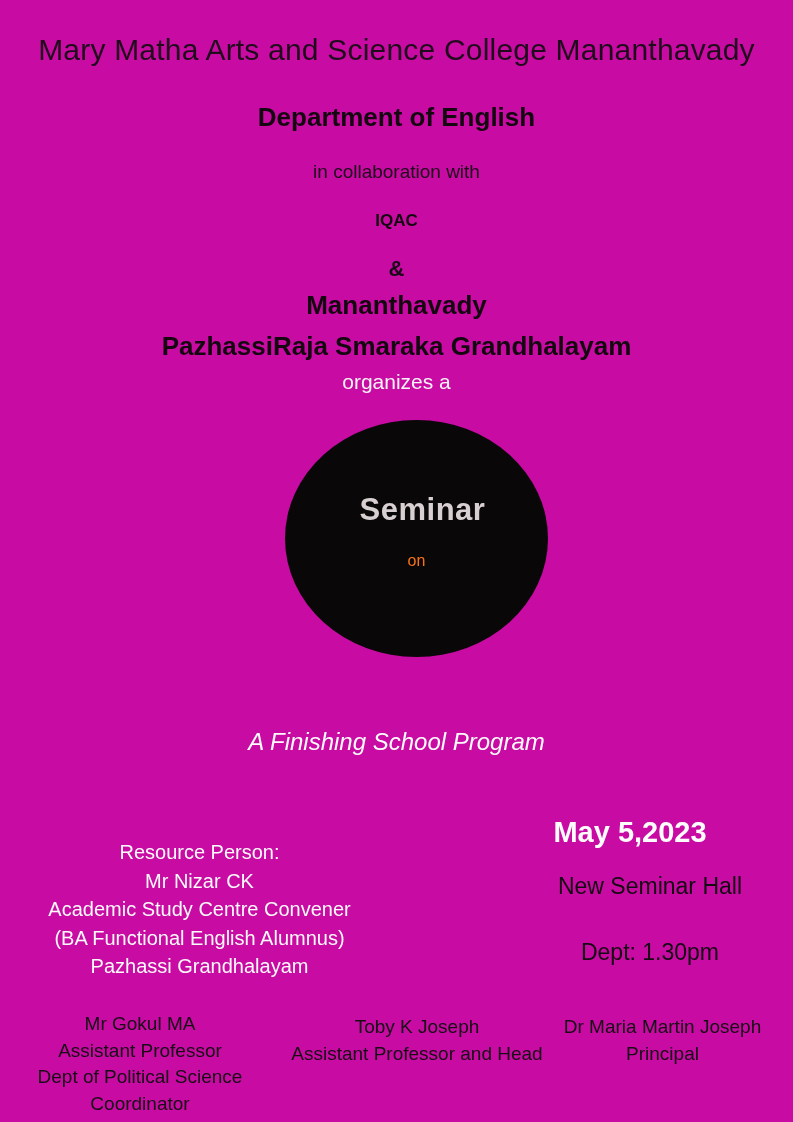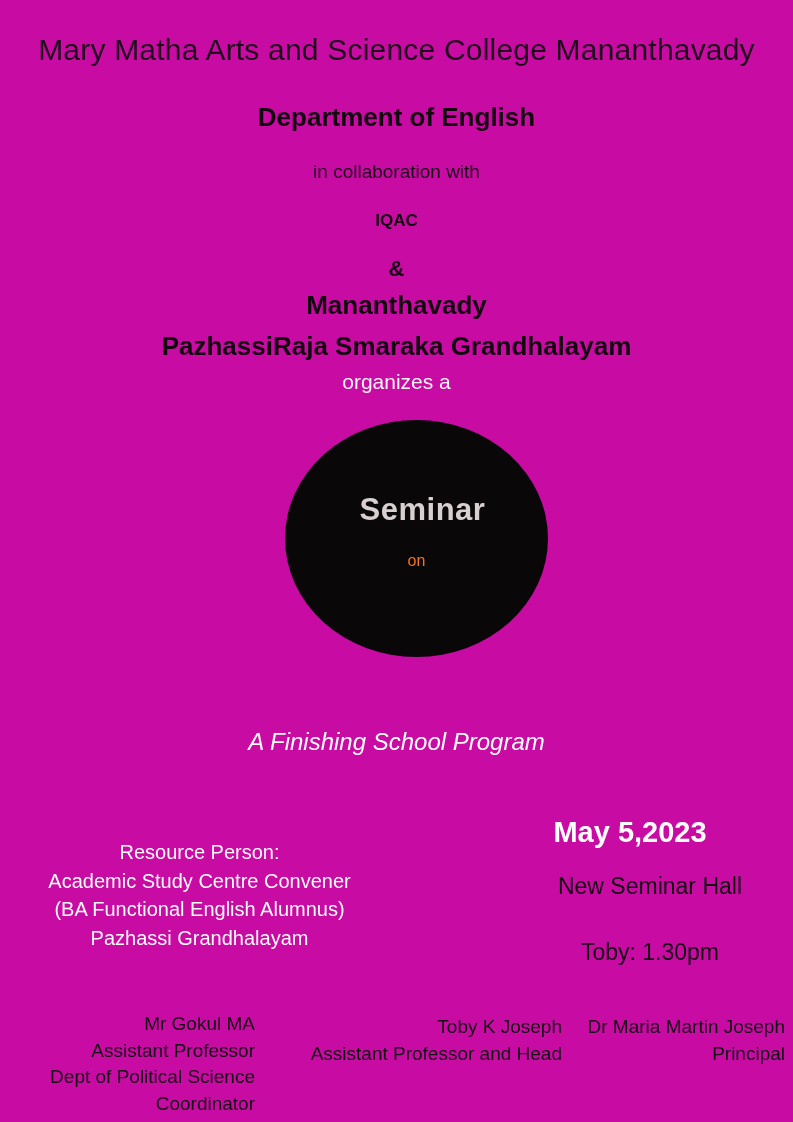--- a/index.html
+++ b/index.html
@@ -142,21 +142,20 @@
     left: 520px;
     top: 939px;
     width: 260px;
     font-size: 23px;
     color: #150912;
   }
   .sig {
     font-size: 19px;
     line-height: 26.5px;
     color: #170d15;
-    text-align: right;
   }
   .sig1 { left: 25px;  top: 1011px; width: 230px; }
   .sig2 { left: 272px; top: 1014px; width: 290px; }
   .sig3 { left: 540px; top: 1014px; width: 245px; }
 </style>
 </head>
 <body>
 
 <div class="poster">
 
@@ -180,28 +179,29 @@
   <div class="badge">
     <div class="badge-title">Seminar</div>
     <div class="badge-on">on</div>
   </div>
 
 
   <div class="line subtitle">A Finishing School Program</div>
 
   <div class="block resource">
     <div>Resource Person:</div>
+    <div>Mr Nizar CK</div>
     <div>Academic Study Centre Convener</div>
     <div>(BA Functional English Alumnus)</div>
     <div>Pazhassi Grandhalayam</div>
   </div>
 
   <div class="block date">May 5,2023</div>
   <div class="block venue">New Seminar Hall</div>
-  <div class="block time">Toby: 1.30pm</div>
+  <div class="block time">Dept: 1.30pm</div>
 
   <div class="block sig sig1">
     <div>Mr Gokul MA</div>
     <div>Assistant Professor</div>
     <div>Dept of Political Science</div>
     <div>Coordinator</div>
   </div>
 
   <div class="block sig sig2">
     <div>Toby K Joseph</div>

